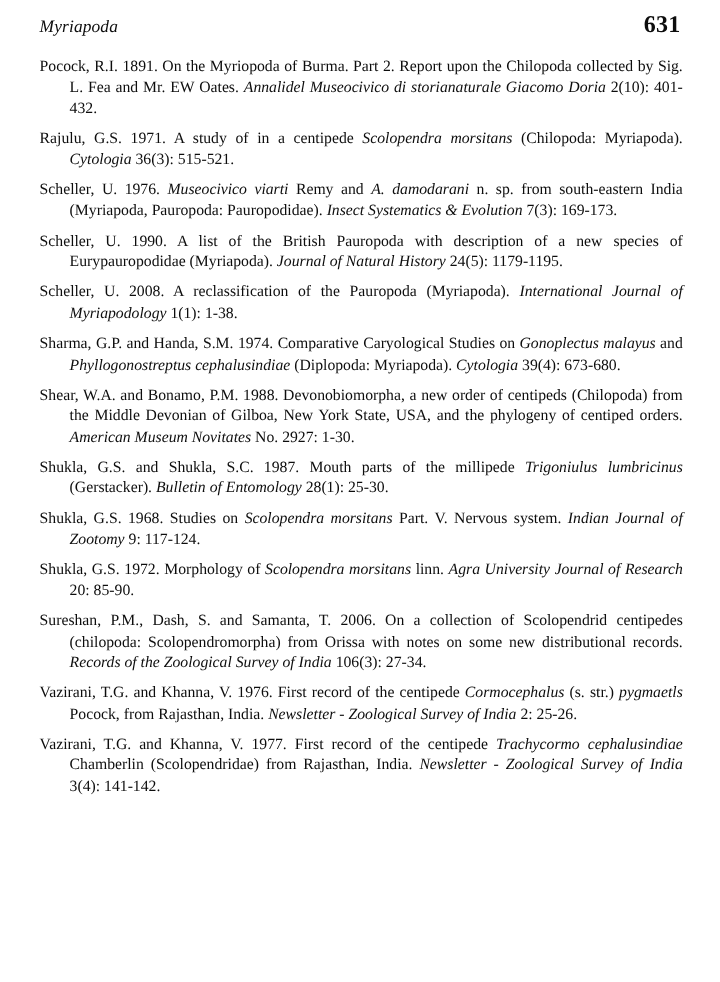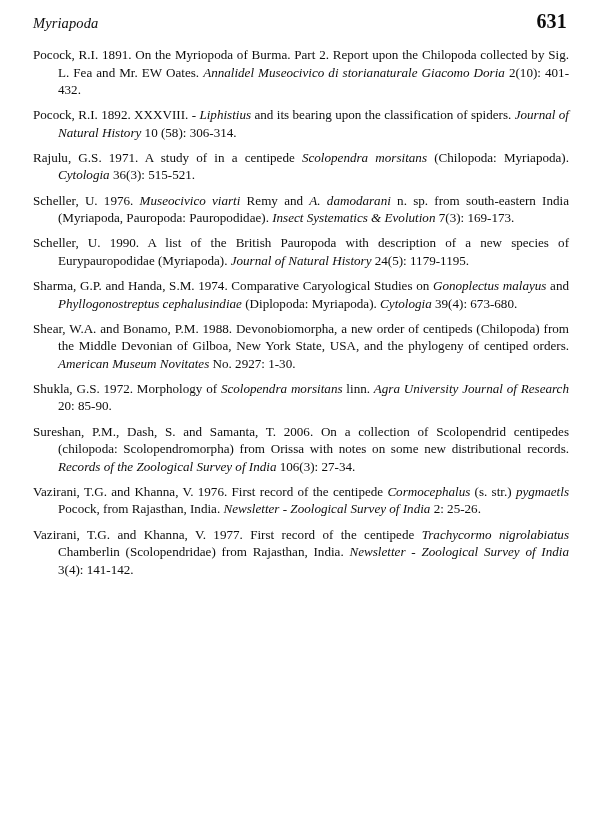--- a/index.html
+++ b/index.html
@@ -74,25 +74,27 @@
 
 <div class="page">
 
   <div class="running-head">
     <span class="rh-title">Myriapoda</span>
     <span class="rh-folio">631</span>
   </div>
 
   <div class="refs">
       <p class="ref">Pocock, R.I. 1891. On the Myriopoda of Burma. Part 2. Report upon the Chilopoda collected by Sig. L. Fea and Mr. EW Oates. <i>Annalidel Museocivico di storianaturale Giacomo Doria</i> 2(10): 401-432.</p>
-      <p class="ref">Pocock, R.I. 1892. XXXVIII. - <i>Liphistius</i> and its bearing upon the classification of spiders. <i>Journal of Natural History</i> 10 (58): 306-314.</p>
       <p class="ref">Rajulu, G.S. 1971. A study of in a centipede <i>Scolopendra morsitans</i> (Chilopoda: Myriapoda). <i>Cytologia</i> 36(3): 515-521.</p>
       <p class="ref">Scheller, U. 1976. <i>Museocivico viarti</i> Remy and <i>A. damodarani</i> n. sp. from south-eastern India (Myriapoda, Pauropoda: Pauropodidae). <i>Insect Systematics &amp; Evolution</i> 7(3): 169-173.</p>
       <p class="ref">Scheller, U. 1990. A list of the British Pauropoda with description of a new species of Eurypauropodidae (Myriapoda). <i>Journal of Natural History</i> 24(5): 1179-1195.</p>
+      <p class="ref">Scheller, U. 2008. A reclassification of the Pauropoda (Myriapoda). <i>International Journal of Myriapodology</i> 1(1): 1-38.</p>
       <p class="ref">Sharma, G.P. and Handa, S.M. 1974. Comparative Caryological Studies on <i>Gonoplectus malayus</i> and <i>Phyllogonostreptus cephalusindiae</i> (Diplopoda: Myriapoda). <i>Cytologia</i> 39(4): 673-680.</p>
       <p class="ref">Shear, W.A. and Bonamo, P.M. 1988. Devonobiomorpha, a new order of centipeds (Chilopoda) from the Middle Devonian of Gilboa, New York State, USA, and the phylogeny of centiped orders. <i>American Museum Novitates</i> No. 2927: 1-30.</p>
+      <p class="ref">Shukla, G.S. and Shukla, S.C. 1987. Mouth parts of the millipede <i>Trigoniulus lumbricinus</i> (Gerstacker). <i>Bulletin of Entomology</i> 28(1): 25-30.</p>
+      <p class="ref">Shukla, G.S. 1968. Studies on <i>Scolopendra morsitans</i> Part. V. Nervous system. <i>Indian Journal of Zootomy</i> 9: 117-124.</p>
       <p class="ref">Shukla, G.S. 1972. Morphology of <i>Scolopendra morsitans</i> linn. <i>Agra University Journal of Research</i> 20: 85-90.</p>
       <p class="ref">Sureshan, P.M., Dash, S. and Samanta, T. 2006. On a collection of Scolopendrid centipedes (chilopoda: Scolopendromorpha) from Orissa with notes on some new distributional records. <i>Records of the Zoological Survey of India</i> 106(3): 27-34.</p>
       <p class="ref">Vazirani, T.G. and Khanna, V. 1976. First record of the centipede <i>Cormocephalus</i> (s. str.) <i>pygmaetls</i> Pocock, from Rajasthan, India. <i>Newsletter - Zoological Survey of India</i> 2: 25-26.</p>
-      <p class="ref">Vazirani, T.G. and Khanna, V. 1977. First record of the centipede <i>Trachycormo nigrolabiatus</i> Chamberlin (Scolopendridae) from Rajasthan, India. <i>Newsletter - Zoological Survey of India</i> 3(4): 141-142.</p>
+      <p class="ref">Vazirani, T.G. and Khanna, V. 1977. First record of the centipede <i>Trachycormo cephalusindiae</i> Chamberlin (Scolopendridae) from Rajasthan, India. <i>Newsletter - Zoological Survey of India</i> 3(4): 141-142.</p>
     </div>
 
 </div>
 
 </body></html>

